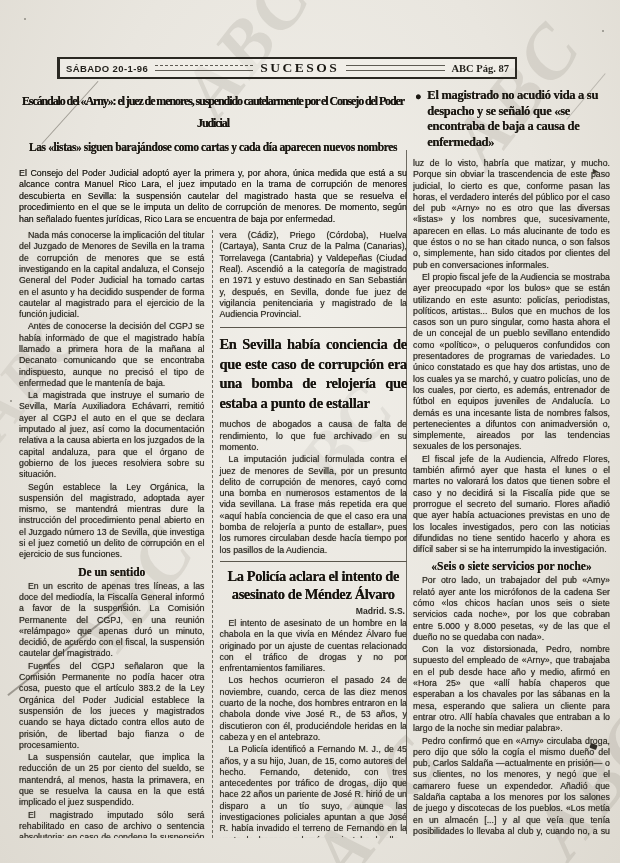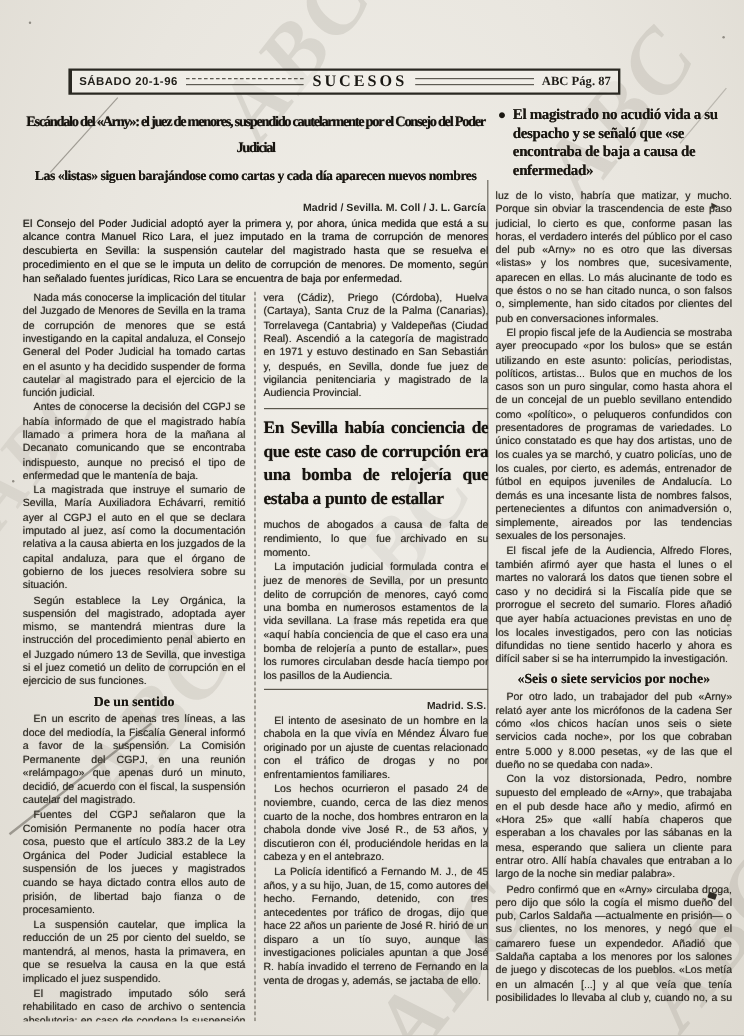--- a/index.html
+++ b/index.html
@@ -126,21 +126,20 @@
     <span class="mh-section">SUCESOS</span>
     <span class="mh-rule"></span>
     <span class="mh-page">ABC Pág. 87</span>
   </div>
 
   <div class="v-rule"></div>
 
   <div class="main-left">
     <h1 class="headline">Escándalo del «Arny»: el juez de menores, suspendido cautelarmente por el Consejo del Poder Judicial</h1>
     <div class="subhead">Las «listas» siguen barajándose como cartas y cada día aparecen nuevos nombres</div>
-    <div class="byline">Madrid / Sevilla. M. Coll / J. L. García</div>
     <div class="lead">El Consejo del Poder Judicial adoptó ayer la primera y, por ahora, única medida que está a su alcance contra Manuel Rico Lara, el juez imputado en la trama de corrupción de menores descubierta en Sevilla: la suspensión cautelar del magistrado hasta que se resuelva el procedimiento en el que se le imputa un delito de corrupción de menores. De momento, según han señalado fuentes jurídicas, Rico Lara se encuentra de baja por enfermedad.</div>
 
     <div class="cols">
       <div class="col-a">
         <div>
             <p class="para">Nada más conocerse la implicación del titular del Juzgado de Menores de Sevilla en la trama de corrupción de menores que se está investigando en la capital andaluza, el Consejo General del Poder Judicial ha tomado cartas en el asunto y ha decidido suspender de forma cautelar al magistrado para el ejercicio de la función judicial.</p>
             <p class="para">Antes de conocerse la decisión del CGPJ se había informado de que el magistrado había llamado a primera hora de la mañana al Decanato comunicando que se encontraba indispuesto, aunque no precisó el tipo de enfermedad que le mantenía de baja.</p>
             <p class="para">La magistrada que instruye el sumario de Sevilla, María Auxiliadora Echávarri, remitió ayer al CGPJ el auto en el que se declara imputado al juez, así como la documentación relativa a la causa abierta en los juzgados de la capital andaluza, para que el órgano de gobierno de los jueces resolviera sobre su situación.</p>
             <p class="para">Según establece la Ley Orgánica, la suspensión del magistrado, adoptada ayer mismo, se mantendrá mientras dure la instrucción del procedimiento penal abierto en el Juzgado número 13 de Sevilla, que investiga si el juez cometió un delito de corrupción en el ejercicio de sus funciones.</p>
           </div>
@@ -156,20 +155,21 @@
         <div class="flush-first">
             <p class="para">vera (Cádiz), Priego (Córdoba), Huelva (Cartaya), Santa Cruz de la Palma (Canarias), Torrelavega (Cantabria) y Valdepeñas (Ciudad Real). Ascendió a la categoría de magistrado en 1971 y estuvo destinado en San Sebastián y, después, en Sevilla, donde fue juez de vigilancia penitenciaria y magistrado de la Audiencia Provincial.</p>
           </div>
         <div class="pull-quote">En Sevilla había conciencia de que este caso de corrupción era una bomba de relojería que estaba a punto de estallar</div>
         <div class="flush-first">
             <p class="para">muchos de abogados a causa de falta de rendimiento, lo que fue archivado en su momento.</p>
             <p class="para">La imputación judicial formulada contra el juez de menores de Sevilla, por un presunto delito de corrupción de menores, cayó como una bomba en numerosos estamentos de la vida sevillana. La frase más repetida era que «aquí había conciencia de que el caso era una bomba de relojería a punto de estallar», pues los rumores circulaban desde hacía tiempo por los pasillos de la Audiencia.</p>
           </div>
 
         <div class="police">
+          <div class="police-headline">La Policía aclara el intento de asesinato de Méndez Álvaro</div>
           <div class="police-byline">Madrid. S.S.</div>
           <div>
               <p class="para">El intento de asesinato de un hombre en la chabola en la que vivía en Méndez Álvaro fue originado por un ajuste de cuentas relacionado con el tráfico de drogas y no por enfrentamientos familiares.</p>
               <p class="para">Los hechos ocurrieron el pasado 24 de noviembre, cuando, cerca de las diez menos cuarto de la noche, dos hombres entraron en la chabola donde vive José R., de 53 años, y discutieron con él, produciéndole heridas en la cabeza y en el antebrazo.</p>
               <p class="para">La Policía identificó a Fernando M. J., de 45 años, y a su hijo, Juan, de 15, como autores del hecho. Fernando, detenido, con tres antecedentes por tráfico de drogas, dijo que hace 22 años un pariente de José R. hirió de un disparo a un tío suyo, aunque las investigaciones policiales apuntan a que José R. había invadido el terreno de Fernando en la venta de drogas y, además, se jactaba de ello.</p>
             </div>
         </div>
       </div>
     </div>
   </div>

